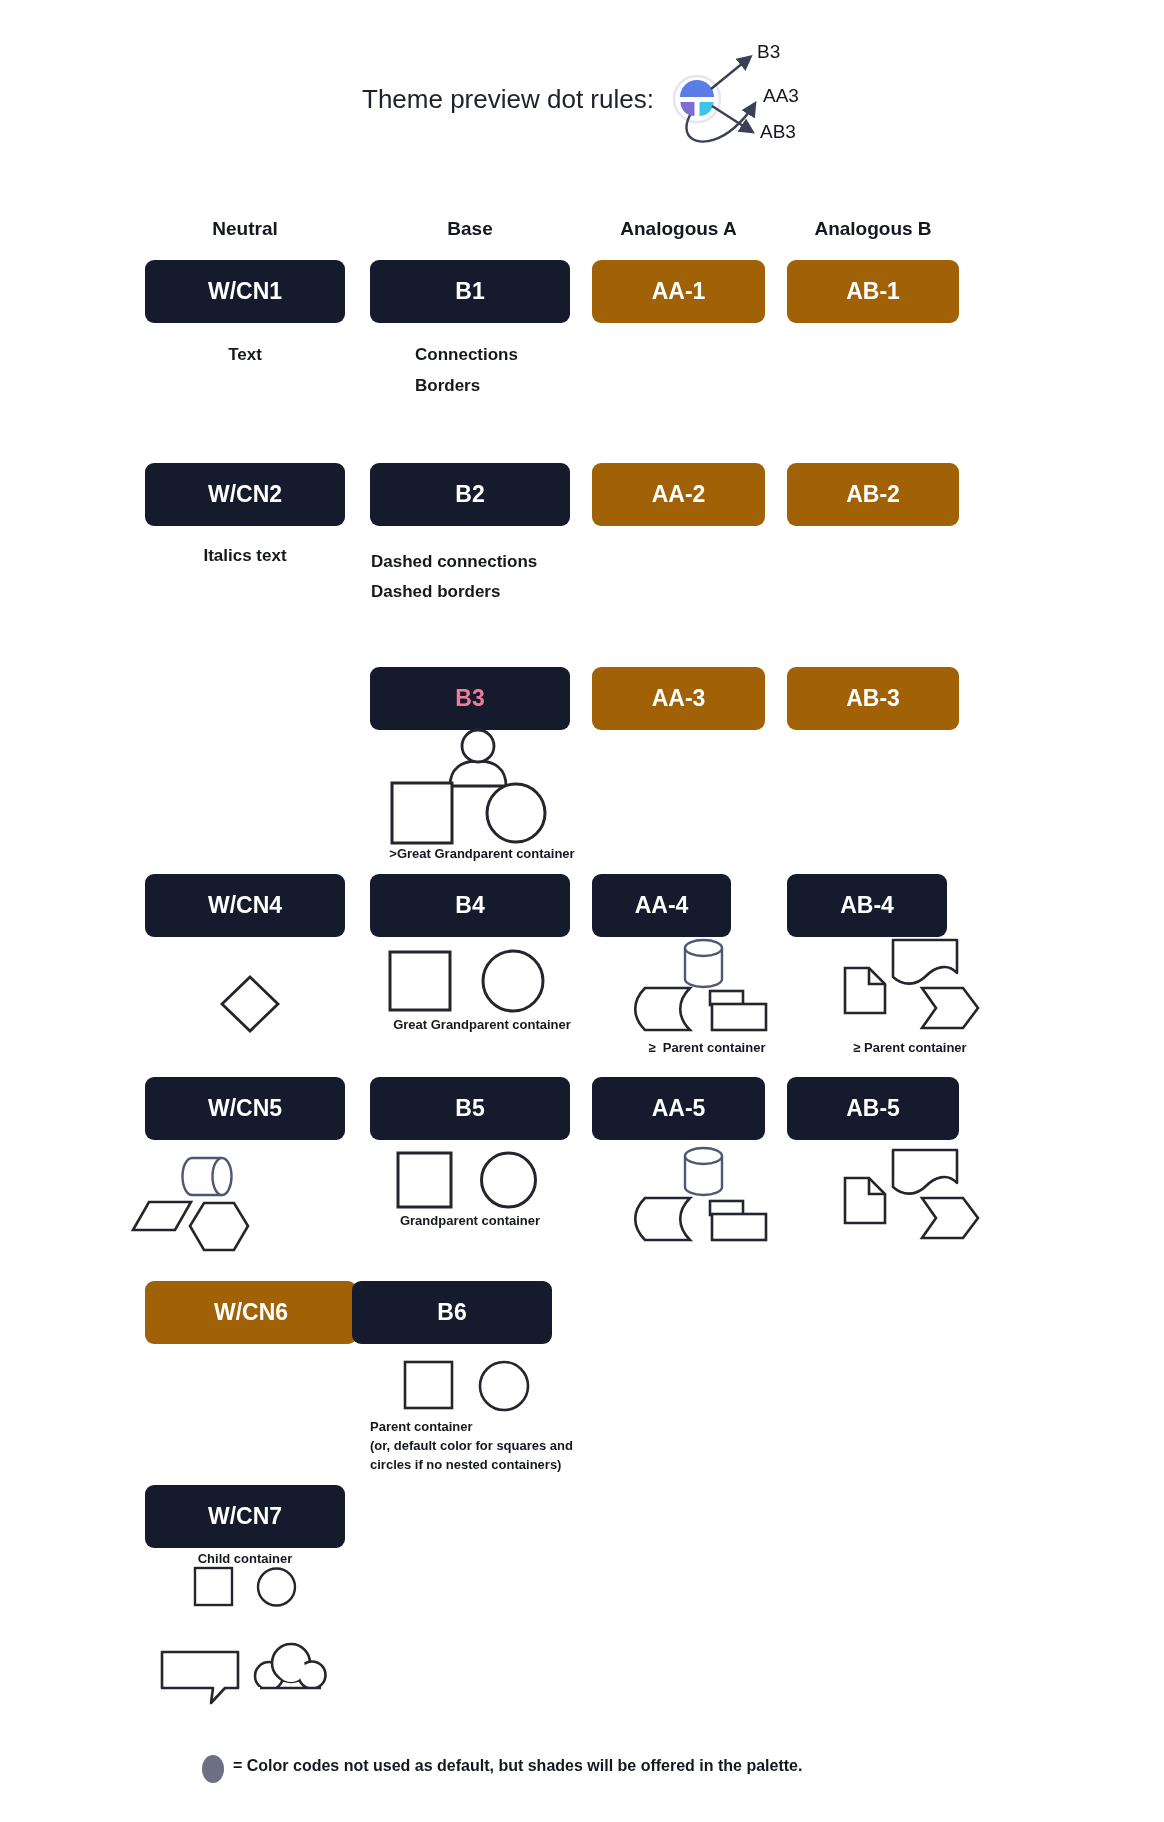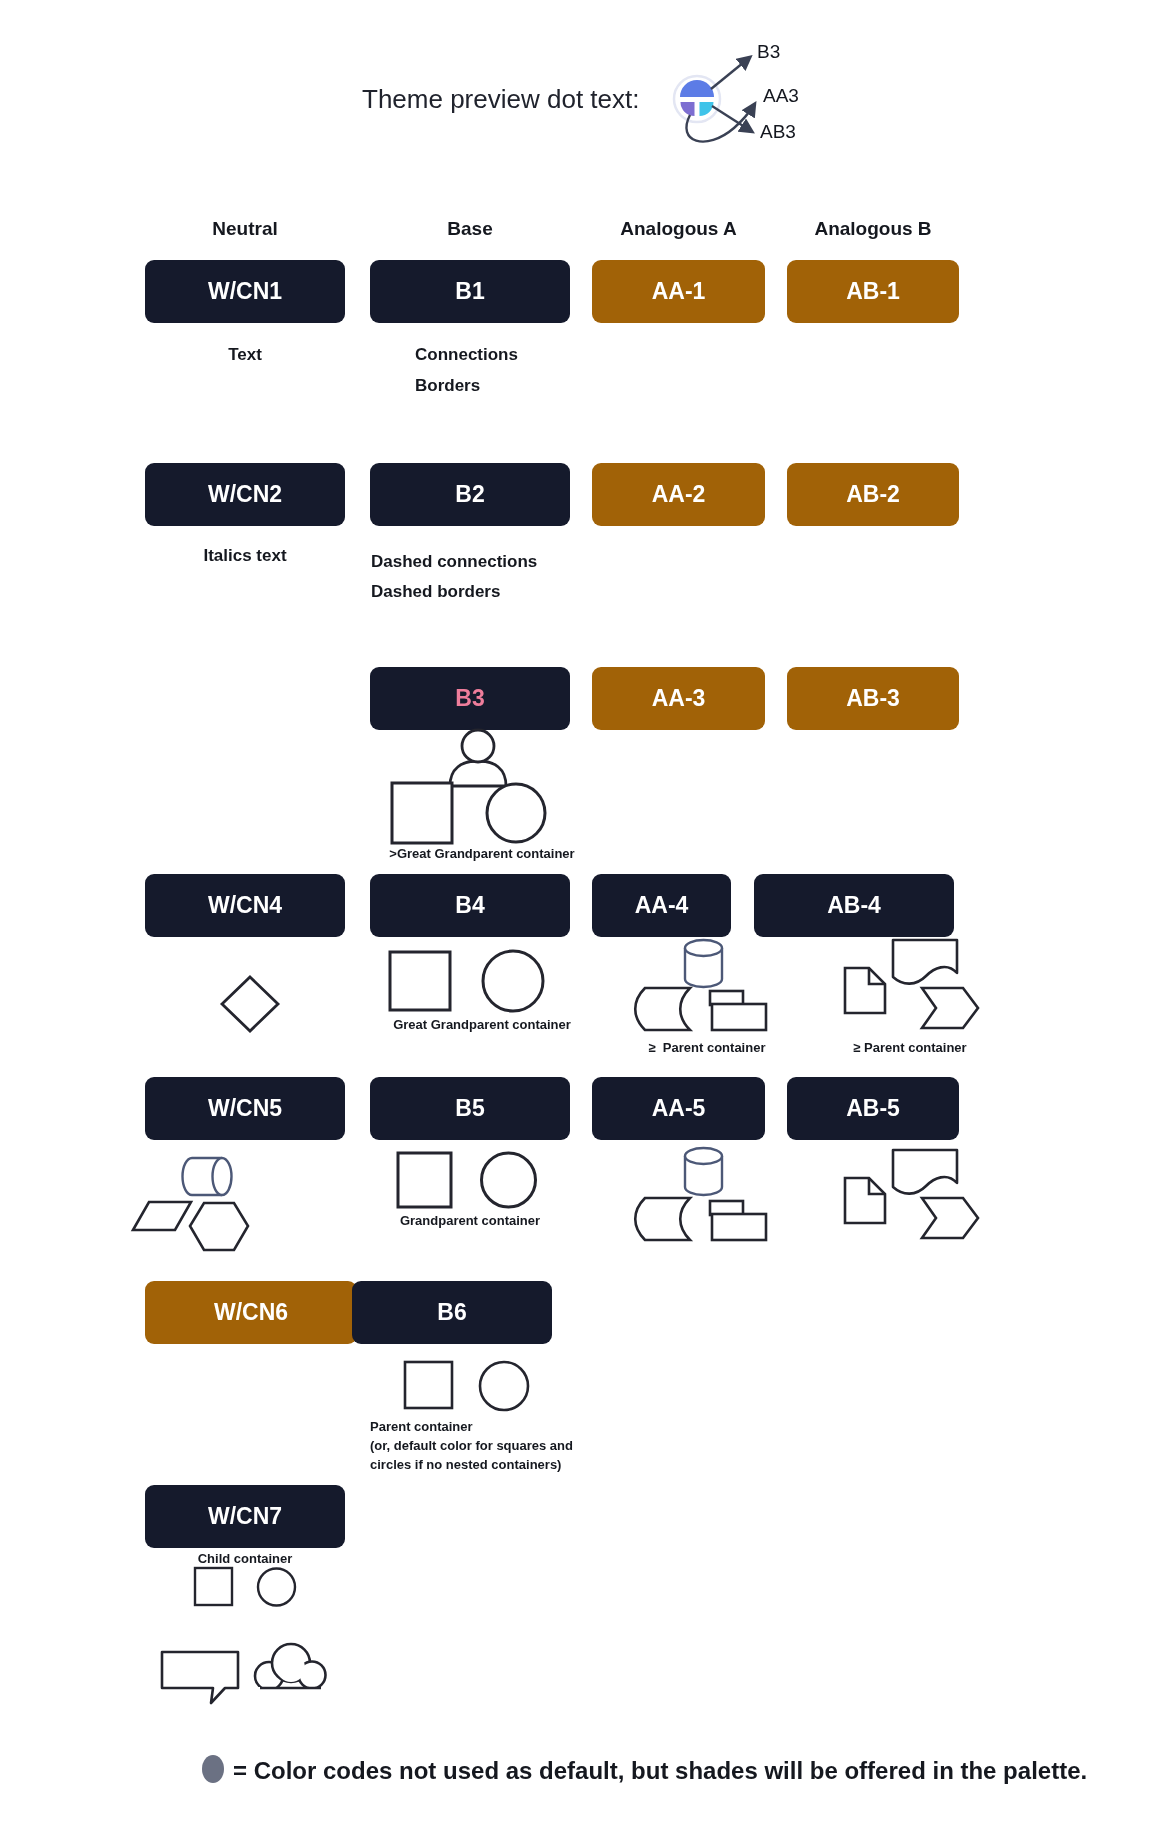--- a/index.html
+++ b/index.html
@@ -14,28 +14,28 @@
   .btn.dark{background:#151a2c;}
   .btn.gray{background:#a16207;}
   .btn.pinktext{color:#ee7d9b;}
   .cap{position:absolute;font-weight:700;color:#15181f;white-space:nowrap;}
   .cap.big{font-size:17px;}
   .cap.small{font-size:13px;}
   .cap.center{text-align:center;}
   .cap.pre{white-space:pre;}
   svg.overlay{position:absolute;left:0;top:0;}
   #legend-dot{position:absolute;left:202px;top:1755px;width:22px;height:28px;border-radius:50%;background:#6b7183;}
-  #legend-text{position:absolute;left:233px;top:1757px;font-size:24px;font-weight:700;color:#15181f;white-space:nowrap;}
+  #legend-text{position:absolute;left:233px;top:1757px;font-size:16px;font-weight:700;color:#15181f;white-space:nowrap;}
 </style>
 </head>
 <body>
 
 <div id="stage">
 
-  <div id="title" class="abs" style="left:362px;top:84px;">Theme preview dot text:</div>
+  <div id="title" class="abs" style="left:362px;top:84px;">Theme preview dot rules:</div>
   <div class="dotlab abs" style="left:757px;top:41px;">B3</div>
   <div class="dotlab abs" style="left:763px;top:85px;">AA3</div>
   <div class="dotlab abs" style="left:760px;top:121px;">AB3</div>
 
   <div class="hdr" style="left:145px;width:200px;">Neutral</div>
   <div class="hdr" style="left:370px;width:200px;">Base</div>
   <div class="hdr" style="left:592px;width:173px;">Analogous A</div>
   <div class="hdr" style="left:787px;width:172px;">Analogous B</div>
 
   <div class="btn dark" style="left:145px;top:260px;width:200px;">W/CN1</div>
@@ -55,21 +55,21 @@
   <div class="cap big" style="left:371px;top:582px;">Dashed borders</div>
 
   <div class="btn dark pinktext" style="left:370px;top:667px;width:200px;">B3</div>
   <div class="btn gray" style="left:592px;top:667px;width:173px;">AA-3</div>
   <div class="btn gray" style="left:787px;top:667px;width:172px;">AB-3</div>
   <div class="cap small center" style="left:362px;top:846px;width:240px;">&gt;Great Grandparent container</div>
 
   <div class="btn dark" style="left:145px;top:874px;width:200px;">W/CN4</div>
   <div class="btn dark" style="left:370px;top:874px;width:200px;">B4</div>
   <div class="btn dark" style="left:592px;top:874px;width:139px;">AA-4</div>
-  <div class="btn dark" style="left:754px;top:874px;width:200px;">AB-4</div>
+  <div class="btn dark" style="left:787px;top:874px;width:160px;">AB-4</div>
   <div class="cap small center" style="left:362px;top:1017px;width:240px;">Great Grandparent container</div>
   <div class="cap small center pre" style="left:597px;top:1040px;width:220px;">≥  Parent container</div>
   <div class="cap small center" style="left:800px;top:1040px;width:220px;">≥ Parent container</div>
 
   <div class="btn dark" style="left:145px;top:1077px;width:200px;">W/CN5</div>
   <div class="btn dark" style="left:370px;top:1077px;width:200px;">B5</div>
   <div class="btn dark" style="left:592px;top:1077px;width:173px;">AA-5</div>
   <div class="btn dark" style="left:787px;top:1077px;width:172px;">AB-5</div>
   <div class="cap small center" style="left:360px;top:1213px;width:220px;">Grandparent container</div>
 

